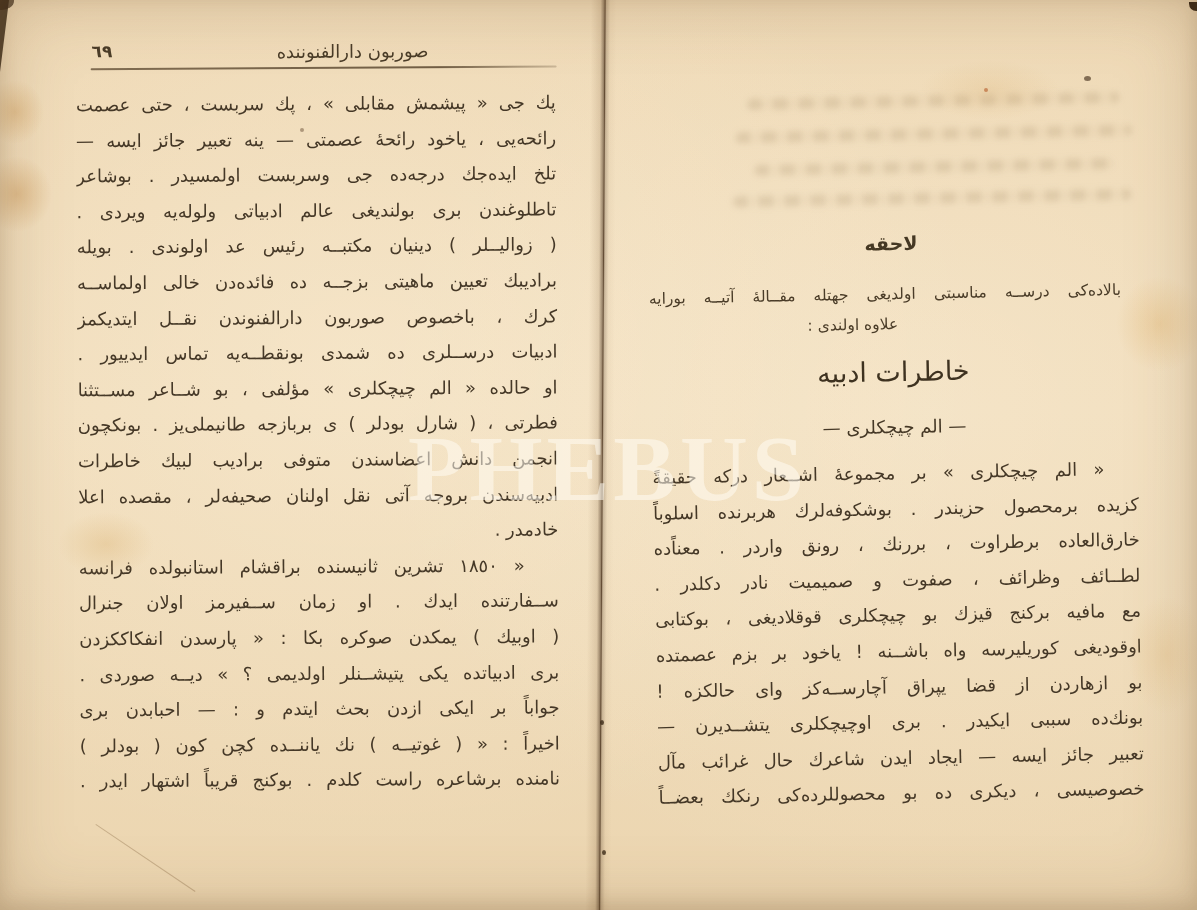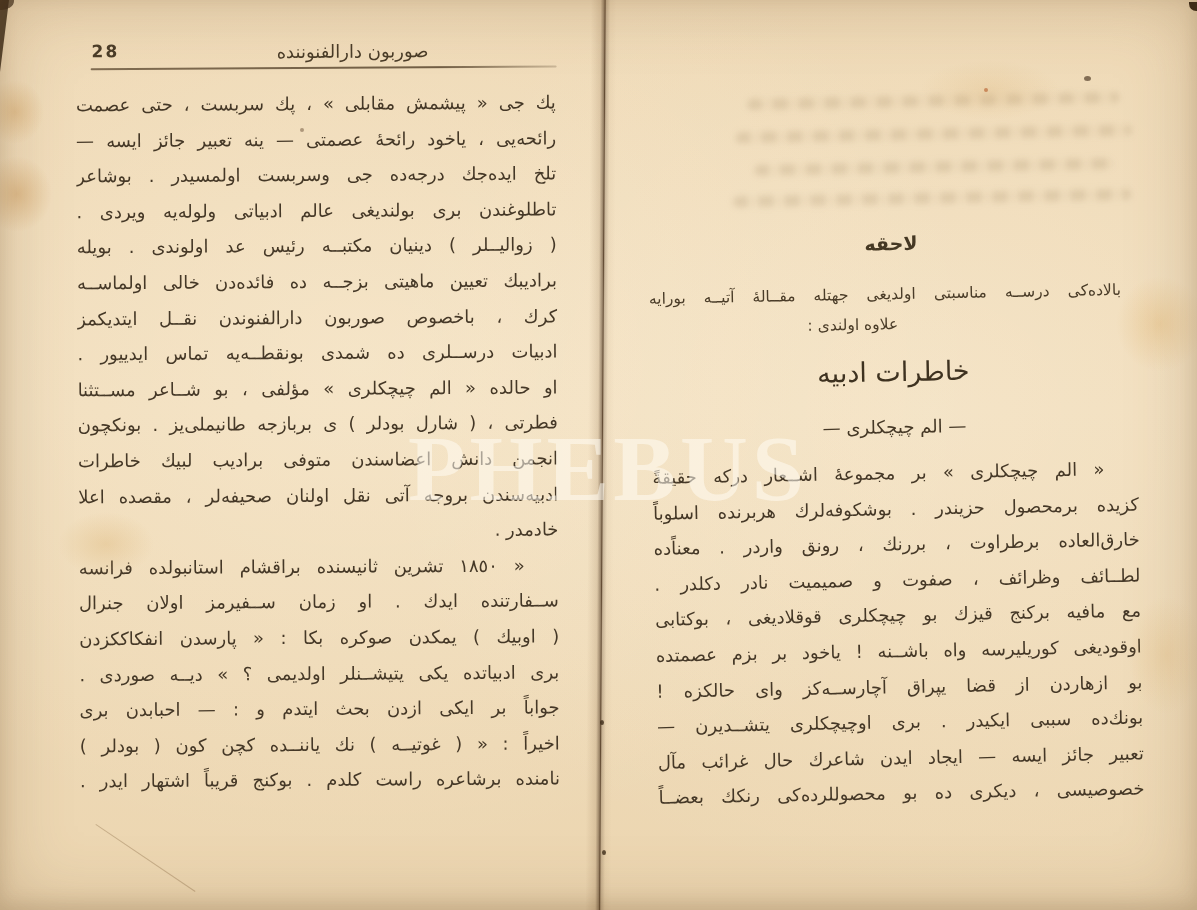--- a/index.html
+++ b/index.html
@@ -87,21 +87,21 @@
   .corner-tl2{position:absolute;left:0;top:0;width:14px;height:10px;background:rgba(52,36,20,.7);
     border-radius:0 0 90% 0;}
 </style>
 </head>
 <body>
 
 <div class="scan">
 
   <div class="lp">
     <div class="lp-inner">
-      <span class="pagenum">28</span>
+      <span class="pagenum">٦٩</span>
       <div class="runhead">صوربون دارالفنوننده</div>
       <div class="headrule"></div>
       <div class="lp-body tbody">
           <div class="tline j">پك جى « پيشمش مقابلى » ، پك سربست ، حتى عصمت</div>
           <div class="tline j">رائحه‌يى ، ياخود رائحهٔ عصمتى — ينه تعبير جائز ايسه —</div>
           <div class="tline j">تلخ ايده‌جك درجه‌ده جى وسربست اولمسيدر . بوشاعر</div>
           <div class="tline j">تاطلوغندن برى بولنديغى عالم ادبياتى ولوله‌يه ويردى .</div>
           <div class="tline j">( زواليــلر ) دينيان مكتبــه رئيس عد اولوندى . بويله</div>
           <div class="tline j">براديبك تعيين ماهيتى بزجــه ده فائده‌دن خالى اولماســه</div>
           <div class="tline j">كرك ، باخصوص صوربون دارالفنوندن نقــل ايتديكمز</div>

